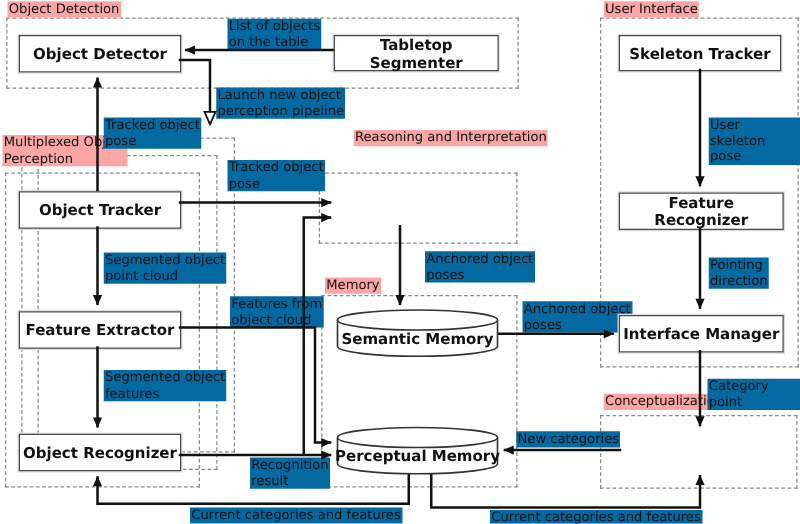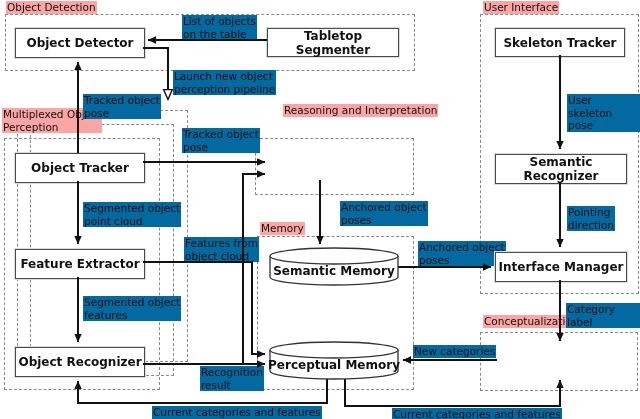--- a/index.html
+++ b/index.html
@@ -56,39 +56,39 @@
   <div class="lbl" style="left:200px;top:366px;">Recognition
 result</div>
   <div class="lbl" style="left:340px;top:201px;">Anchored object
 poses</div>
   <div class="lbl" style="left:418px;top:241px;">Anchored object
 poses</div>
   <div class="lbl" style="left:567px;top:94px;">User skeleton
 pose</div>
   <div class="lbl" style="left:567px;top:206px;">Pointing
 direction</div>
-  <div class="lbl" style="left:566px;top:303px;">Category label</div>
+  <div class="lbl" style="left:566px;top:303px;">Category point</div>
   <div class="lbl" style="left:413px;top:345px;">New categories</div>
   <div class="lbl" style="left:152px;top:406px;">Current categories and features</div>
   <div class="lbl" style="left:392px;top:408px;">Current categories and features</div>
 
   <div class="box" style="left:15px;top:28px;width:128px;height:28px;">
       <span>Object Detector</span>
     </div>
   <div class="box" style="left:267px;top:28px;width:130px;height:27px;">
       <span>Tabletop Segmenter</span>
     </div>
   <div class="box" style="left:495px;top:28px;width:128px;height:27px;">
       <span>Skeleton Tracker</span>
     </div>
   <div class="box" style="left:15px;top:153px;width:128px;height:28px;">
       <span>Object Tracker</span>
     </div>
   <div class="box" style="left:495px;top:154px;width:130px;height:28px;">
-      <span>Semantic Recognizer</span>
+      <span>Feature Recognizer</span>
     </div>
   <div class="box" style="left:15px;top:249px;width:128px;height:28px;">
       <span>Feature Extractor</span>
     </div>
   <div class="box" style="left:495px;top:252px;width:130px;height:28px;">
       <span>Interface Manager</span>
     </div>
   <div class="box" style="left:15px;top:347px;width:128px;height:28px;">
       <span>Object Recognizer</span>
     </div>

